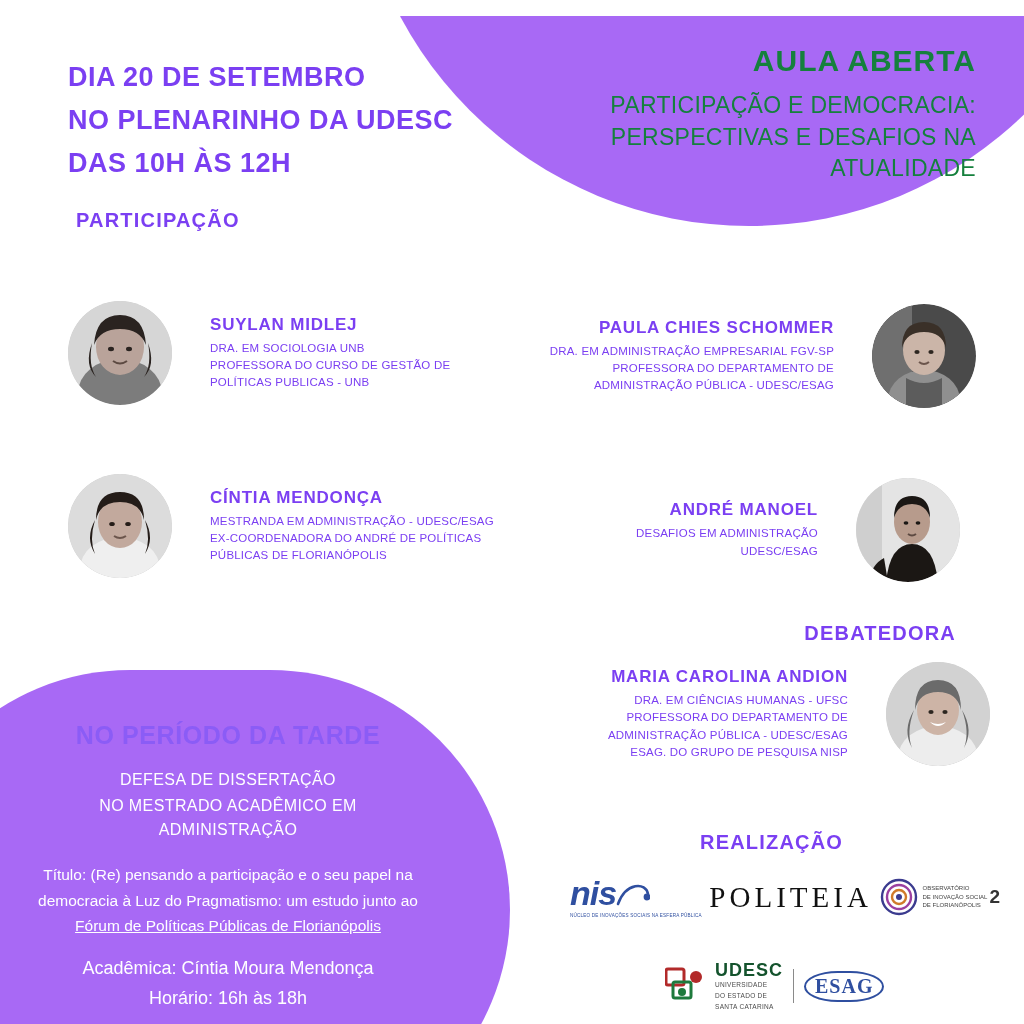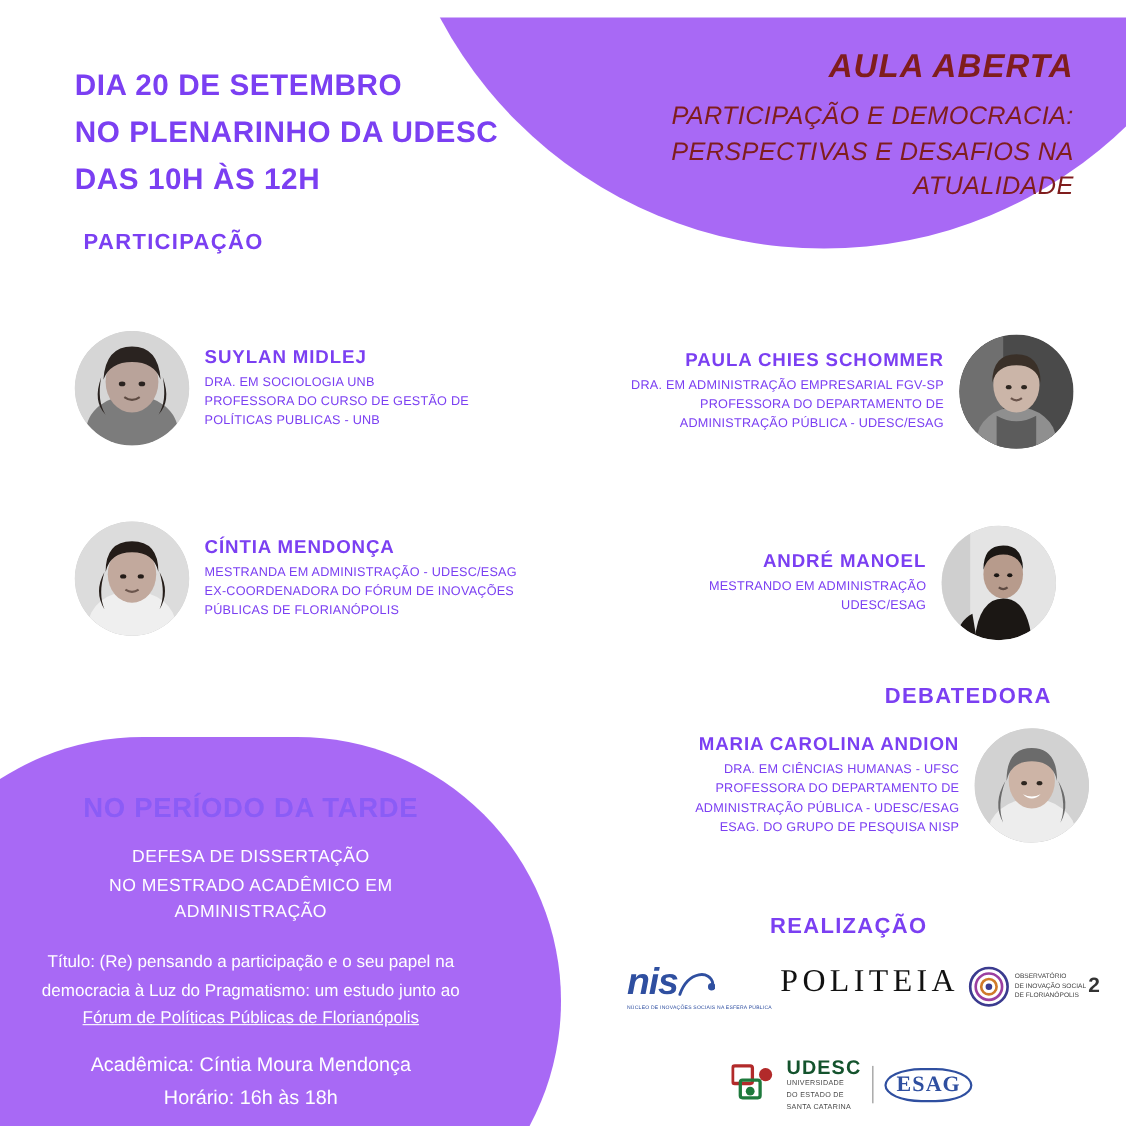--- a/index.html
+++ b/index.html
@@ -69,41 +69,41 @@
   }
 
   
   .header-right {
     position: absolute;
     right: 48px;
     top: 28px;
     width: 500px;
     text-align: right;
     z-index: 6;
-    color: #7f1d1d;
-    font-style: italic;
+    color: #15803d;
   }
   .header-right .title {
     font-size: 30px;
     font-weight: bold;
     letter-spacing: 1px;
     margin-bottom: 12px;
   }
   .header-right .subtitle {
     font-size: 23px;
     line-height: 1.38;
     letter-spacing: 0.3px;
   }
 
   
   .person {
     position: absolute;
     z-index: 5;
     display: flex;
     align-items: center;
+    gap: 24px;
   }
   .person.left-img { flex-direction: row; }
   .person.right-img { flex-direction: row-reverse; }
 
   .avatar {
     width: 104px;
     height: 104px;
     border-radius: 50%;
     overflow: hidden;
     flex: 0 0 auto;
@@ -184,20 +184,21 @@
     letter-spacing: 1.2px;
     color: #7b3ff2;
     z-index: 5;
   }
   .logos-row {
     position: absolute;
     left: 570px;
     top: 860px;
     width: 430px;
     display: flex;
+    align-items: center;
     justify-content: space-between;
     z-index: 5;
   }
   .logo-nis { color: #2f4fa0; }
   .logo-nis .nis-word {
     font-size: 34px;
     font-weight: bold;
     font-style: italic;
     letter-spacing: -1px;
     line-height: 1;
@@ -342,21 +343,21 @@
           <path d="M77 46 q6 20 0 34 q10 -16 0 -34Z" fill="#241c18"></path>
           <ellipse cx="44" cy="50" rx="2.8" ry="2" fill="#241c18"></ellipse>
           <ellipse cx="60" cy="50" rx="2.8" ry="2" fill="#241c18"></ellipse>
           <path d="M46 62 q6 4 12 0" stroke="#6b554c" stroke-width="2" fill="none"></path>
         </g>
       </svg>
     </div>
     <div class="ptext">
       <div class="pname">CÍNTIA MENDONÇA</div>
       <div class="pdesc">MESTRANDA EM ADMINISTRAÇÃO - UDESC/ESAG</div>
-      <div class="pdesc">EX-COORDENADORA  DO FÓRUM DE INOVAÇÕES</div>
+      <div class="pdesc">EX-COORDENADORA  DO ANDRÉ DE POLÍTICAS</div>
       <div class="pdesc">PÚBLICAS DE FLORIANÓPOLIS</div>
     </div>
   </div>
 
   <div class="person right-img" style="right:48px; top:288px; width:480px;">
     <div class="avatar">
       <svg width="104" height="104" viewBox="0 0 104 104" aria-hidden="true">
         <defs>
             <clipPath id="c3">
               <circle cx="52" cy="52" r="52"></circle>
@@ -399,21 +400,21 @@
           <ellipse cx="50" cy="45" rx="2.4" ry="1.8" fill="#1b1714"></ellipse>
           <ellipse cx="62" cy="45" rx="2.4" ry="1.8" fill="#1b1714"></ellipse>
           <path d="M52 56 q4 3 8 0" stroke="#5d4a42" stroke-width="2" fill="none"></path>
           <path d="M30 104 q4 -38 26 -38 q22 0 26 38Z" fill="#1b1714"></path>
           <path d="M28 80 q-12 6 -16 24 l20 0Z" fill="#1b1714"></path>
         </g>
       </svg>
     </div>
     <div class="ptext">
       <div class="pname">ANDRÉ MANOEL</div>
-      <div class="pdesc">MESTRANDO EM ADMINISTRAÇÃO</div>
+      <div class="pdesc">DESAFIOS EM ADMINISTRAÇÃO</div>
       <div class="pdesc">UDESC/ESAG</div>
     </div>
   </div>
 
   <div class="debatedora-label">DEBATEDORA</div>
 
   <div class="person right-img" style="right:34px; top:646px; width:460px;">
     <div class="avatar">
       <svg width="104" height="104" viewBox="0 0 104 104" aria-hidden="true">
         <defs>

